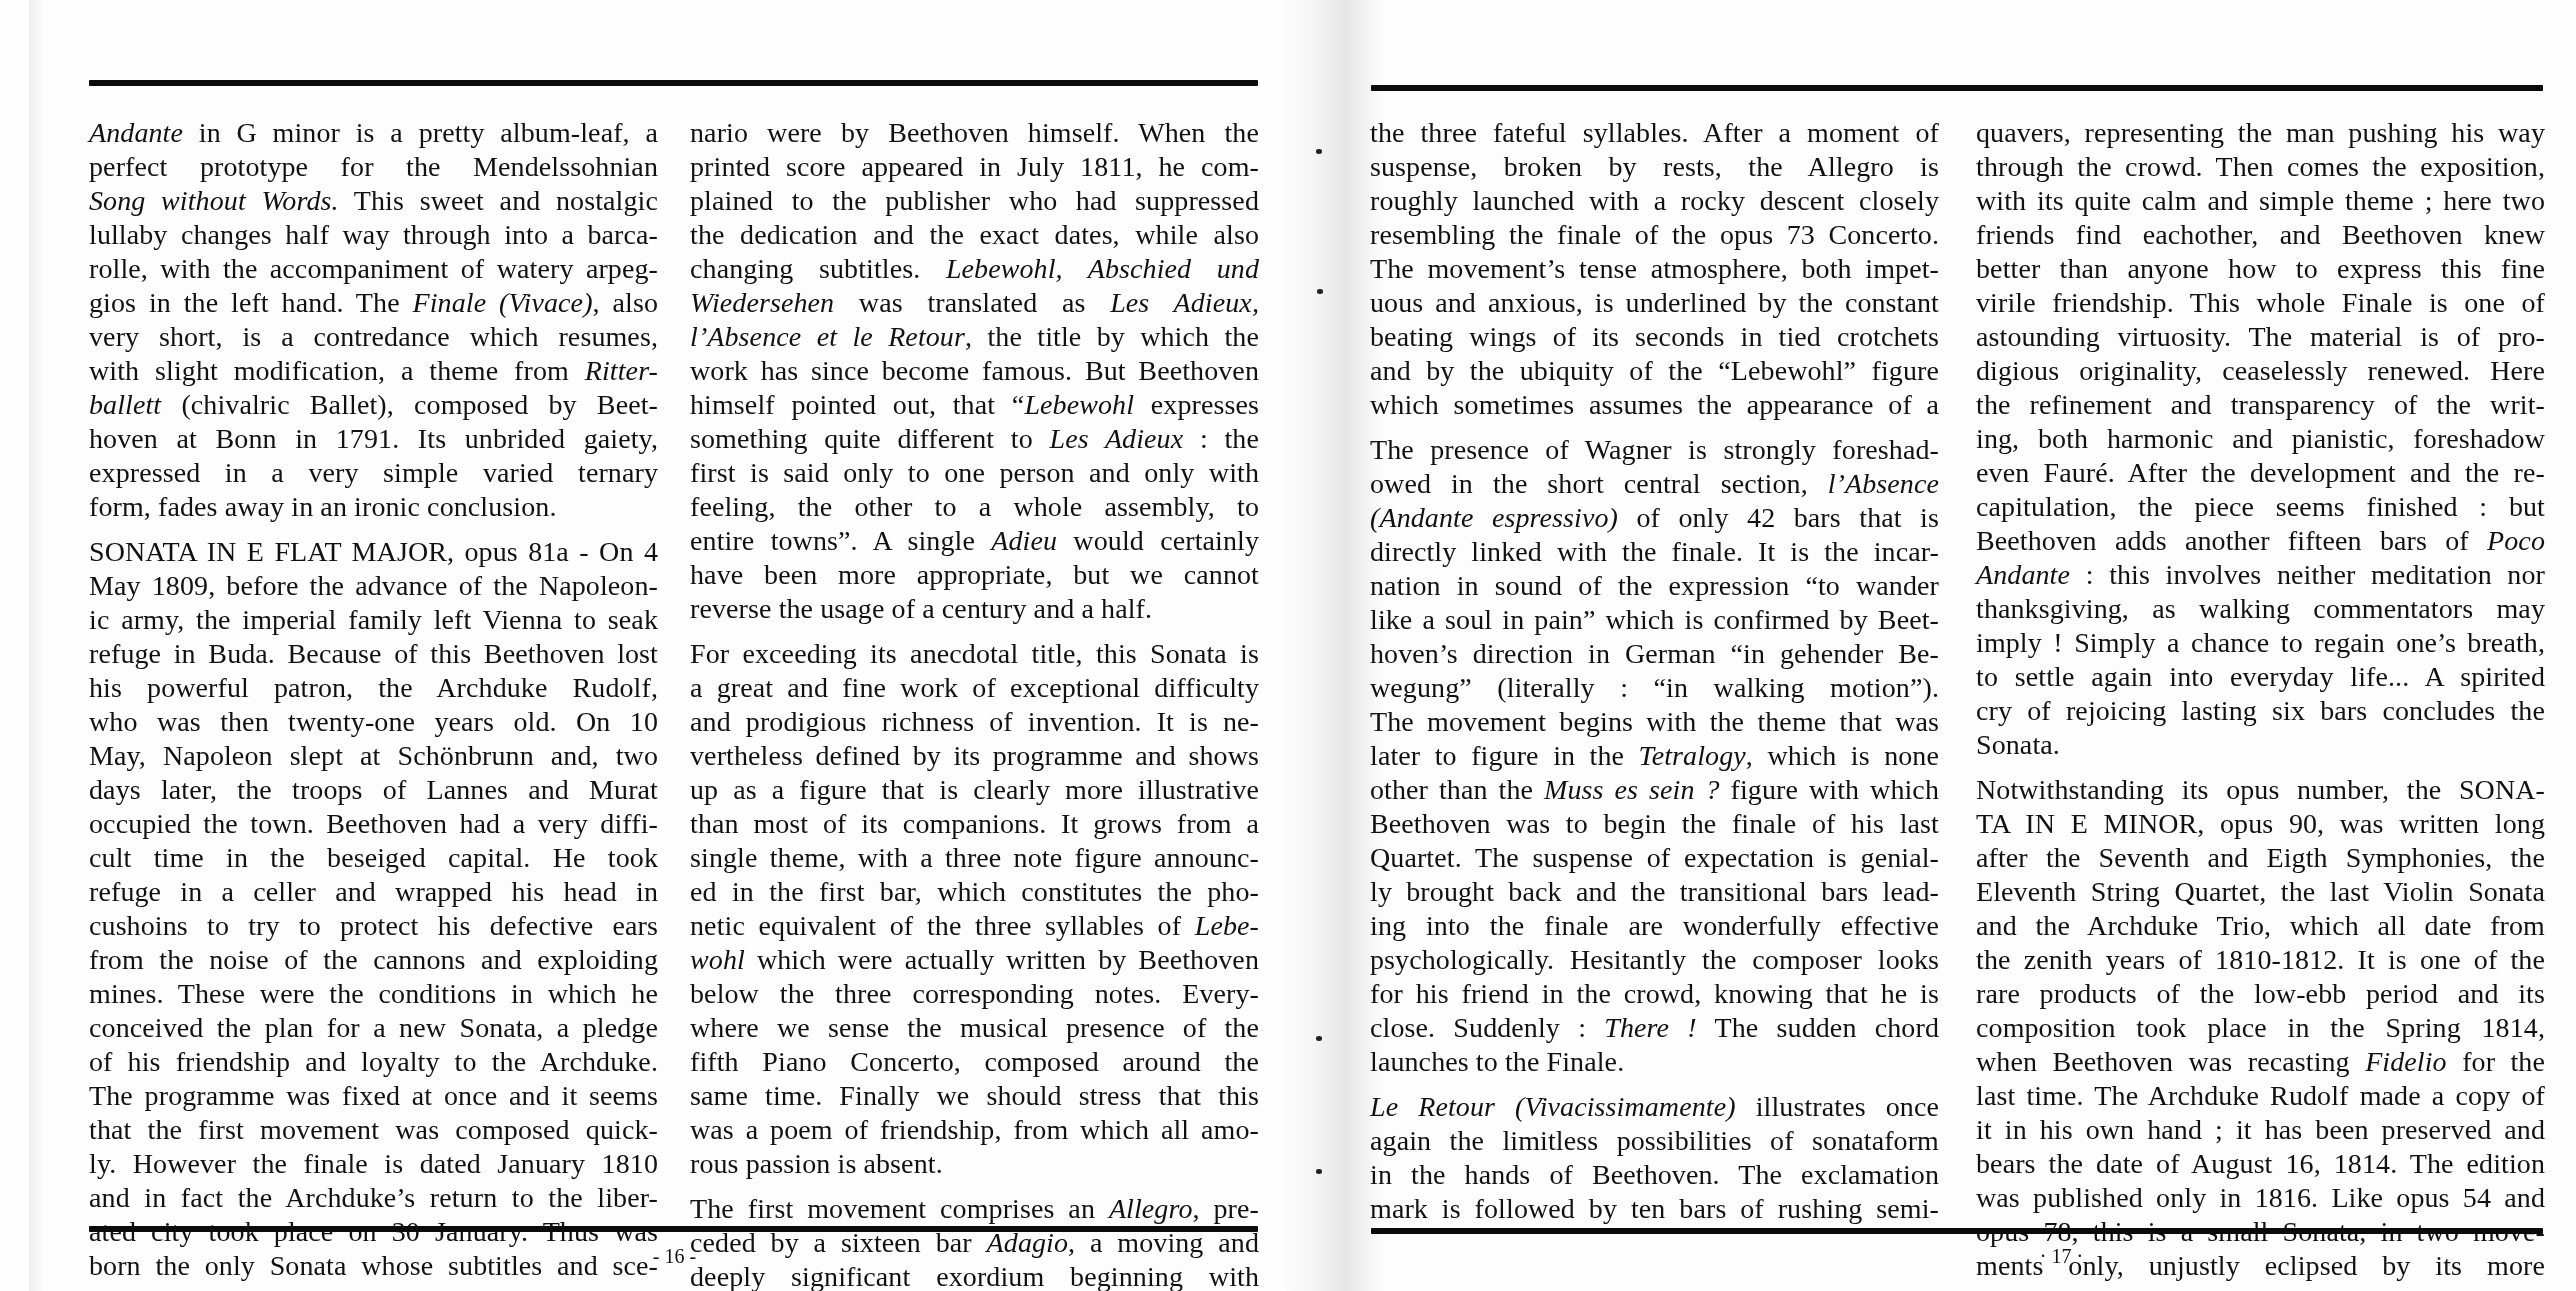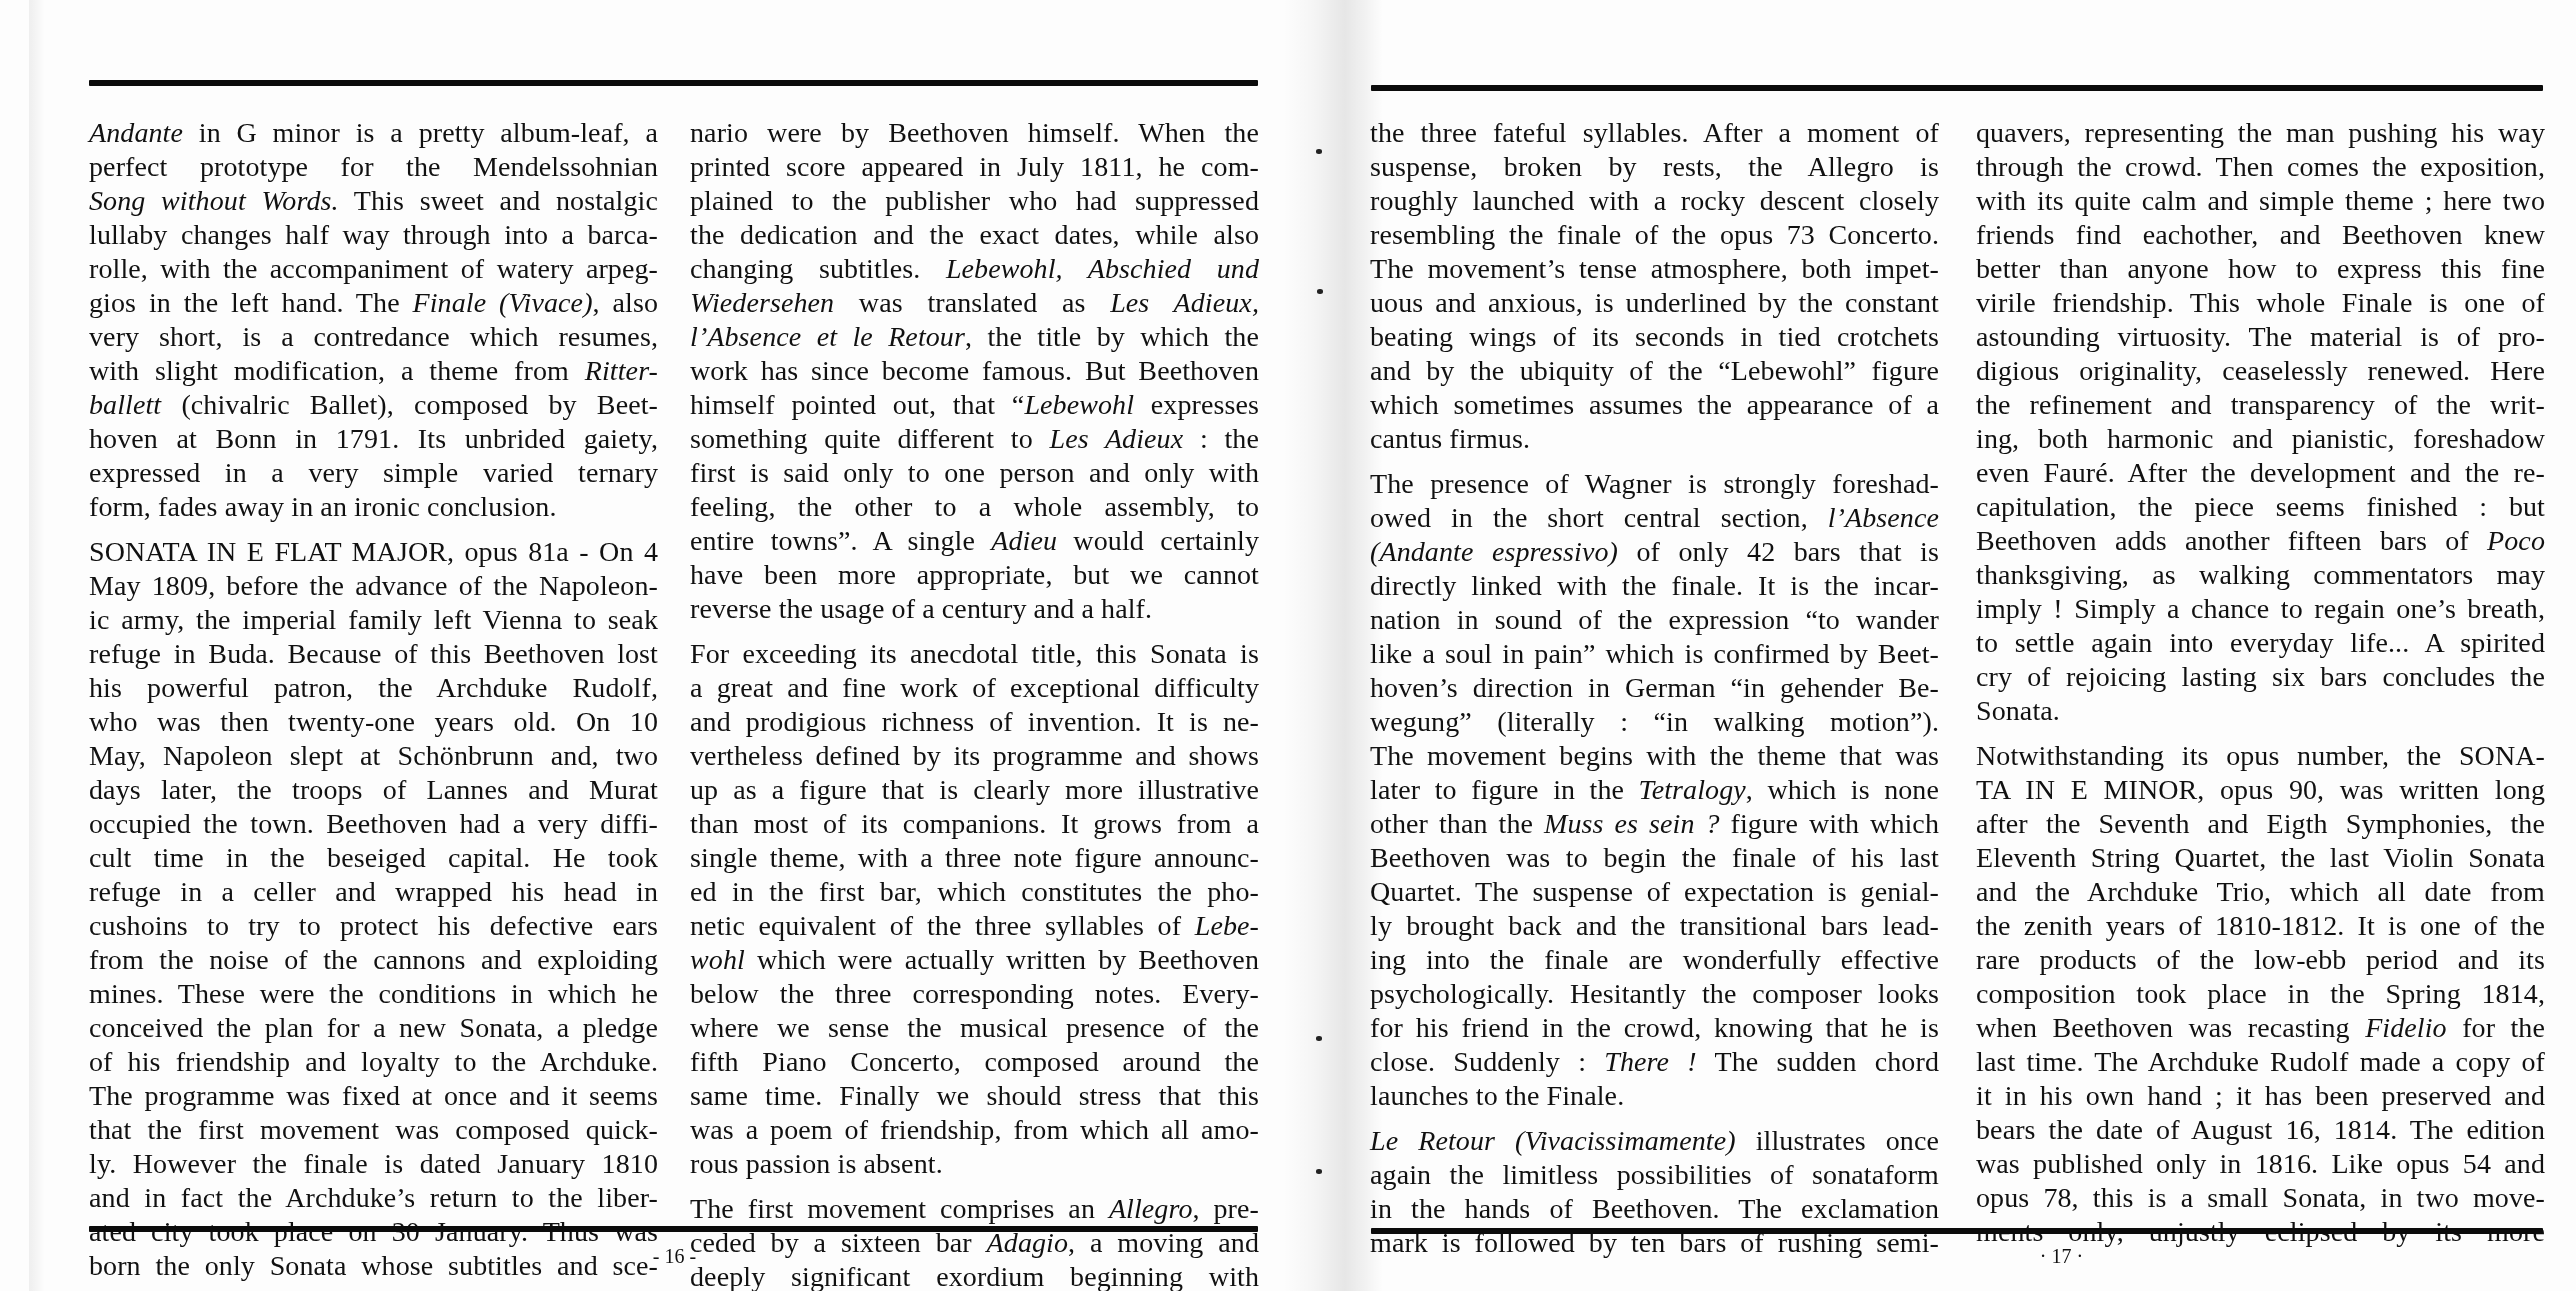--- a/index.html
+++ b/index.html
@@ -141,21 +141,20 @@
         <p>
           <span class="line">the three fateful syllables. After a moment of</span>
           <span class="line">suspense, broken by rests, the Allegro is</span>
           <span class="line">roughly launched with a rocky descent closely</span>
           <span class="line">resembling the finale of the opus 73 Concerto.</span>
           <span class="line">The movement’s tense atmosphere, both impet-</span>
           <span class="line">uous and anxious, is underlined by the constant</span>
           <span class="line">beating wings of its seconds in tied crotchets</span>
           <span class="line">and by the ubiquity of the “Lebewohl” figure</span>
           <span class="line">which sometimes assumes the appearance of a</span>
-          <span class="line last">cantus firmus.</span>
         </p>
         <p>
           <span class="line">The presence of Wagner is strongly foreshad-</span>
           <span class="line">owed in the short central section, <em>l’Absence</em></span>
           <span class="line"><em>(Andante espressivo)</em> of only 42 bars that is</span>
           <span class="line">directly linked with the finale. It is the incar-</span>
           <span class="line">nation in sound of the expression “to wander</span>
           <span class="line">like a soul in pain” which is confirmed by Beet-</span>
           <span class="line">hoven’s direction in German “in gehender Be-</span>
           <span class="line">wegung” (literally : “in walking motion”).</span>
@@ -186,20 +185,21 @@
           <span class="line">friends find eachother, and Beethoven knew</span>
           <span class="line">better than anyone how to express this fine</span>
           <span class="line">virile friendship. This whole Finale is one of</span>
           <span class="line">astounding virtuosity. The material is of pro-</span>
           <span class="line">digious originality, ceaselessly renewed. Here</span>
           <span class="line">the refinement and transparency of the writ-</span>
           <span class="line">ing, both harmonic and pianistic, foreshadow</span>
           <span class="line">even Fauré. After the development and the re-</span>
           <span class="line">capitulation, the piece seems finished : but</span>
           <span class="line">Beethoven adds another fifteen bars of <em>Poco</em></span>
+          <span class="line"><em>Andante</em> : this involves neither meditation nor</span>
           <span class="line">thanksgiving, as walking commentators may</span>
           <span class="line">imply ! Simply a chance to regain one’s breath,</span>
           <span class="line">to settle again into everyday life... A spirited</span>
           <span class="line">cry of rejoicing lasting six bars concludes the</span>
           <span class="line last">Sonata.</span>
         </p>
         <p>
           <span class="line">Notwithstanding its opus number, the SONA-</span>
           <span class="line">TA IN E MINOR, opus 90, was written long</span>
           <span class="line">after the Seventh and Eigth Symphonies, the</span>

